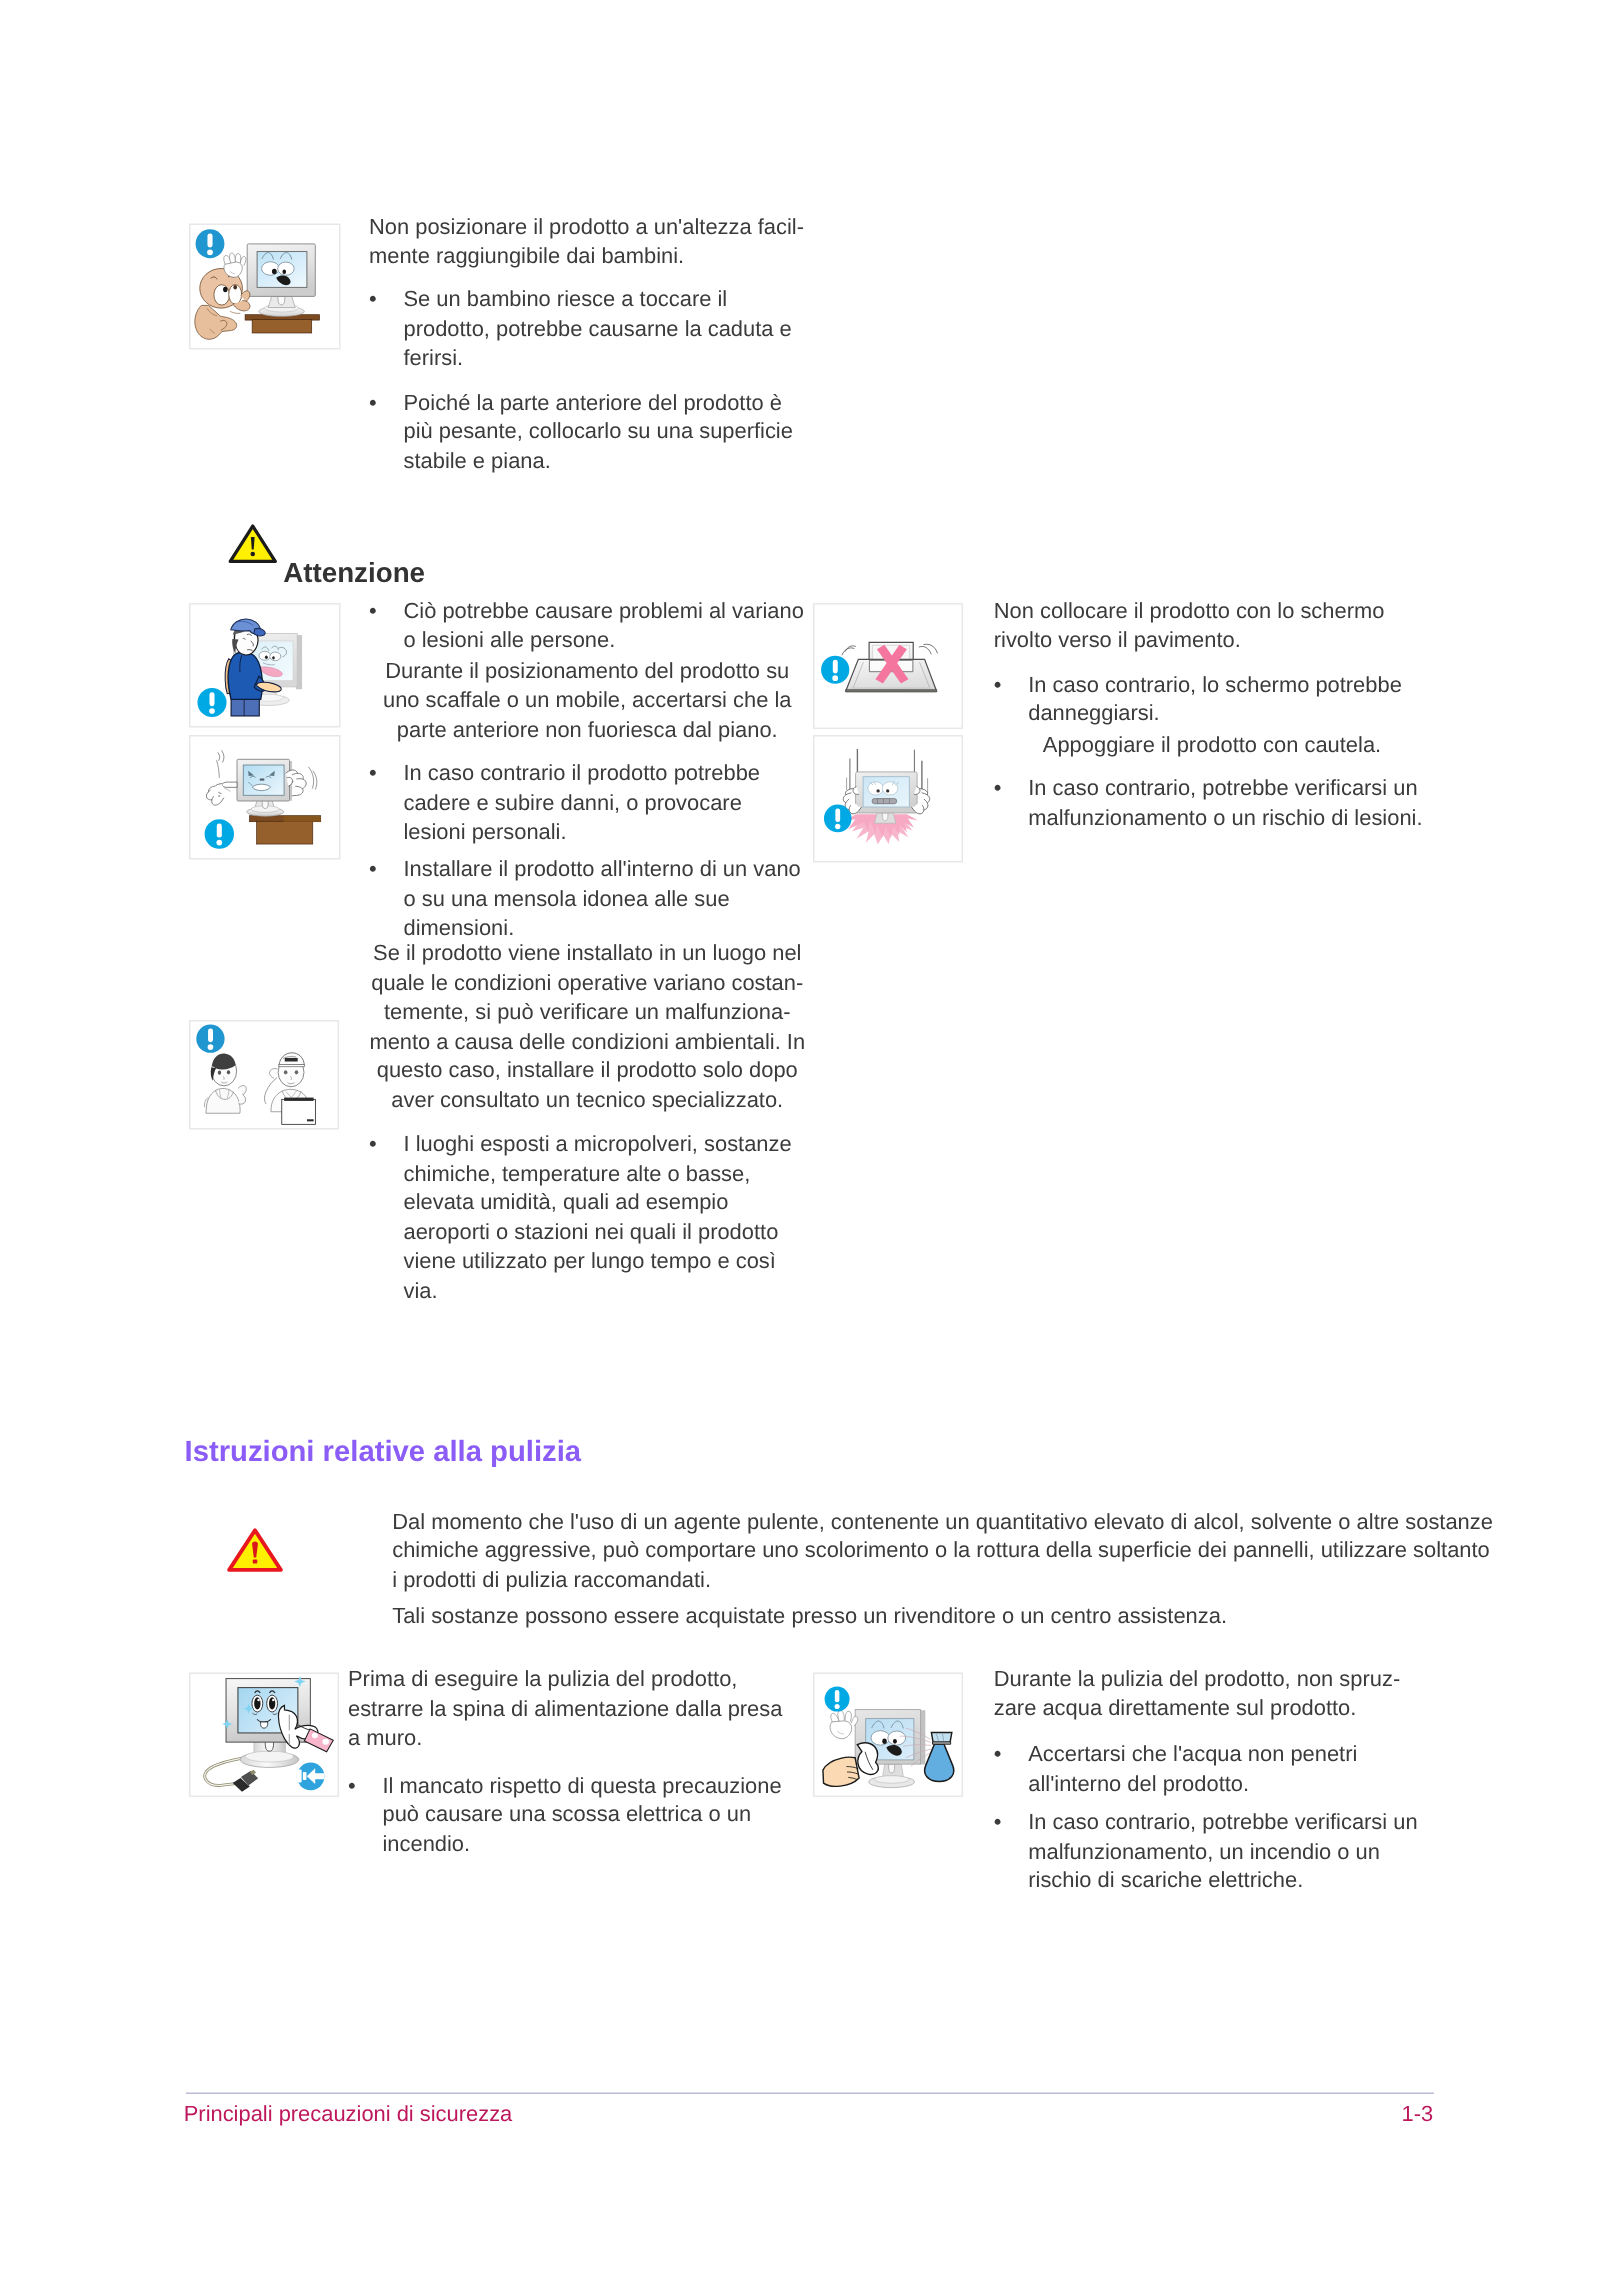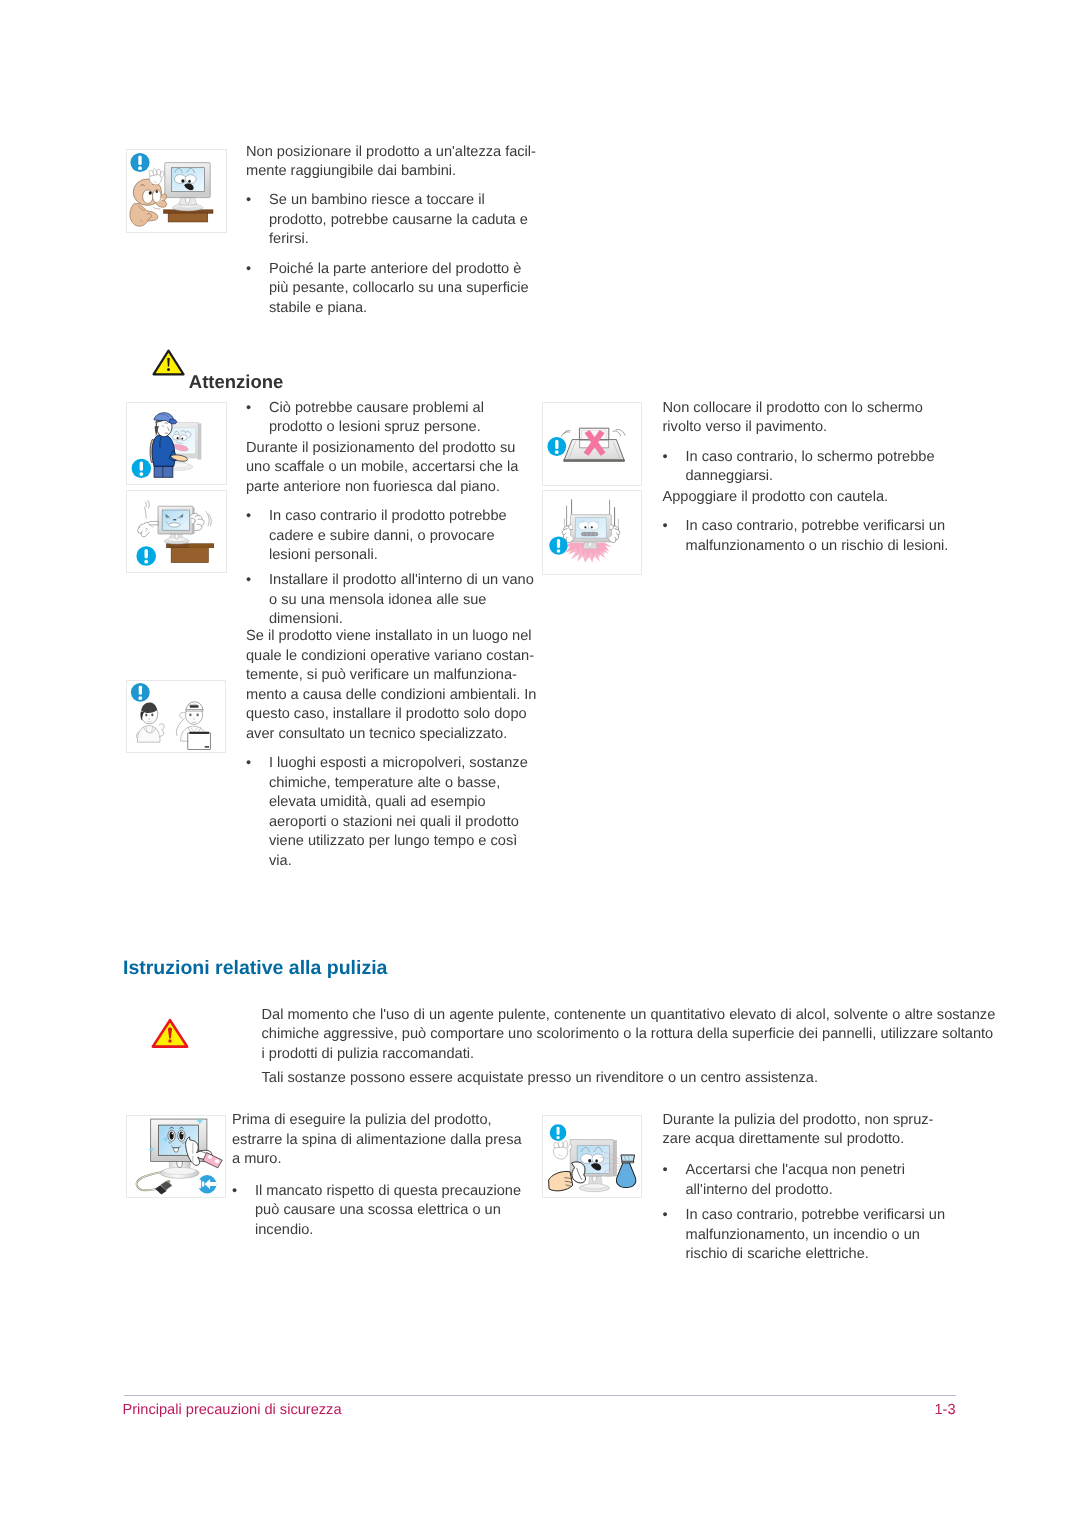--- a/index.html
+++ b/index.html
@@ -13,29 +13,29 @@
   .txt{font-size:14.6px;line-height:19.5px;color:#3b3b3b;hyphens:manual;-webkit-hyphens:manual;}
   .para{margin:0;}
   .bul{display:flex;margin:0;}
   .bul .dot{width:23px;flex:0 0 23px;text-align:left;}
   .bul .bt{flex:0 0 267.5px;width:267.5px;}
   .blk + .blk.bulblk{margin-top:9.8px;}
   #clean-left-text .blk + .blk.bulblk{margin-top:12.1px;}
   #clean-right-text .blk + .blk.bulblk{margin-top:11.6px;}
   #clean-right-text .blk + .blk.bulblk.tight{margin-top:6px;}
   .blk + .blk.bulblk.tight{margin-top:5.6px;}
-  .blk.bulblk + .blk.parablk{margin-top:1.2px;}
+  .blk.bulblk + .blk.parablk{margin-top:1.2px;text-align:center;}
   .blk.bulblk + .blk.parablk.tight{margin-top:-2.6px;}
 
   
   .ibox{box-sizing:border-box;border:1px solid #e8e8e8;background:#fff;}
   .ibox svg{display:block;width:100%;height:100%;}
 
   
-  .h2{font-size:19.5px;font-weight:bold;color:#0369a1;letter-spacing:0px;}
+  .h2{font-size:19.5px;font-weight:bold;color:#8b5cf6;letter-spacing:0px;}
   .cautionlbl{font-size:18.5px;font-weight:bold;color:#333333;}
 
   
   .foot{font-size:14.6px;color:#be185d;}
   .rule{background:#b9b9d8;height:1px;}
 </style>
 </head>
 <body>
 
 <div class="page">
@@ -304,21 +304,21 @@
       <circle cx="13.2" cy="11.4" r="9.4" fill="#1f96d0"></circle>
       <rect x="11.6" y="4.6" width="3.3" height="9.2" rx="1.6" fill="#fff"></rect>
       <circle cx="13.2" cy="17" r="1.9" fill="#fff"></circle>
     </svg>
   </div>
 
   <div class="abs txt" id="caution-left-text" style="left:246px;top:398.8px;width:291px;">
       <div class="blk bulblk">
         <div class="bul">
           <span class="dot">•</span>
-          <span class="bt">Ciò potrebbe causare problemi al prodotto o lesioni spruz persone.</span>
+          <span class="bt">Ciò potrebbe causare problemi al variano o lesioni alle persone.</span>
         </div>
       </div>
       <div class="blk parablk">
         <p class="para">Durante il posizionamento del prodotto su uno scaffale o un mobile, accertarsi che la parte anteriore non fuoriesca dal piano.</p>
       </div>
       <div class="blk bulblk">
         <div class="bul">
           <span class="dot">•</span>
           <span class="bt">In caso contrario il prodotto potrebbe cadere e subire danni, o provocare lesioni personali.</span>
         </div>

